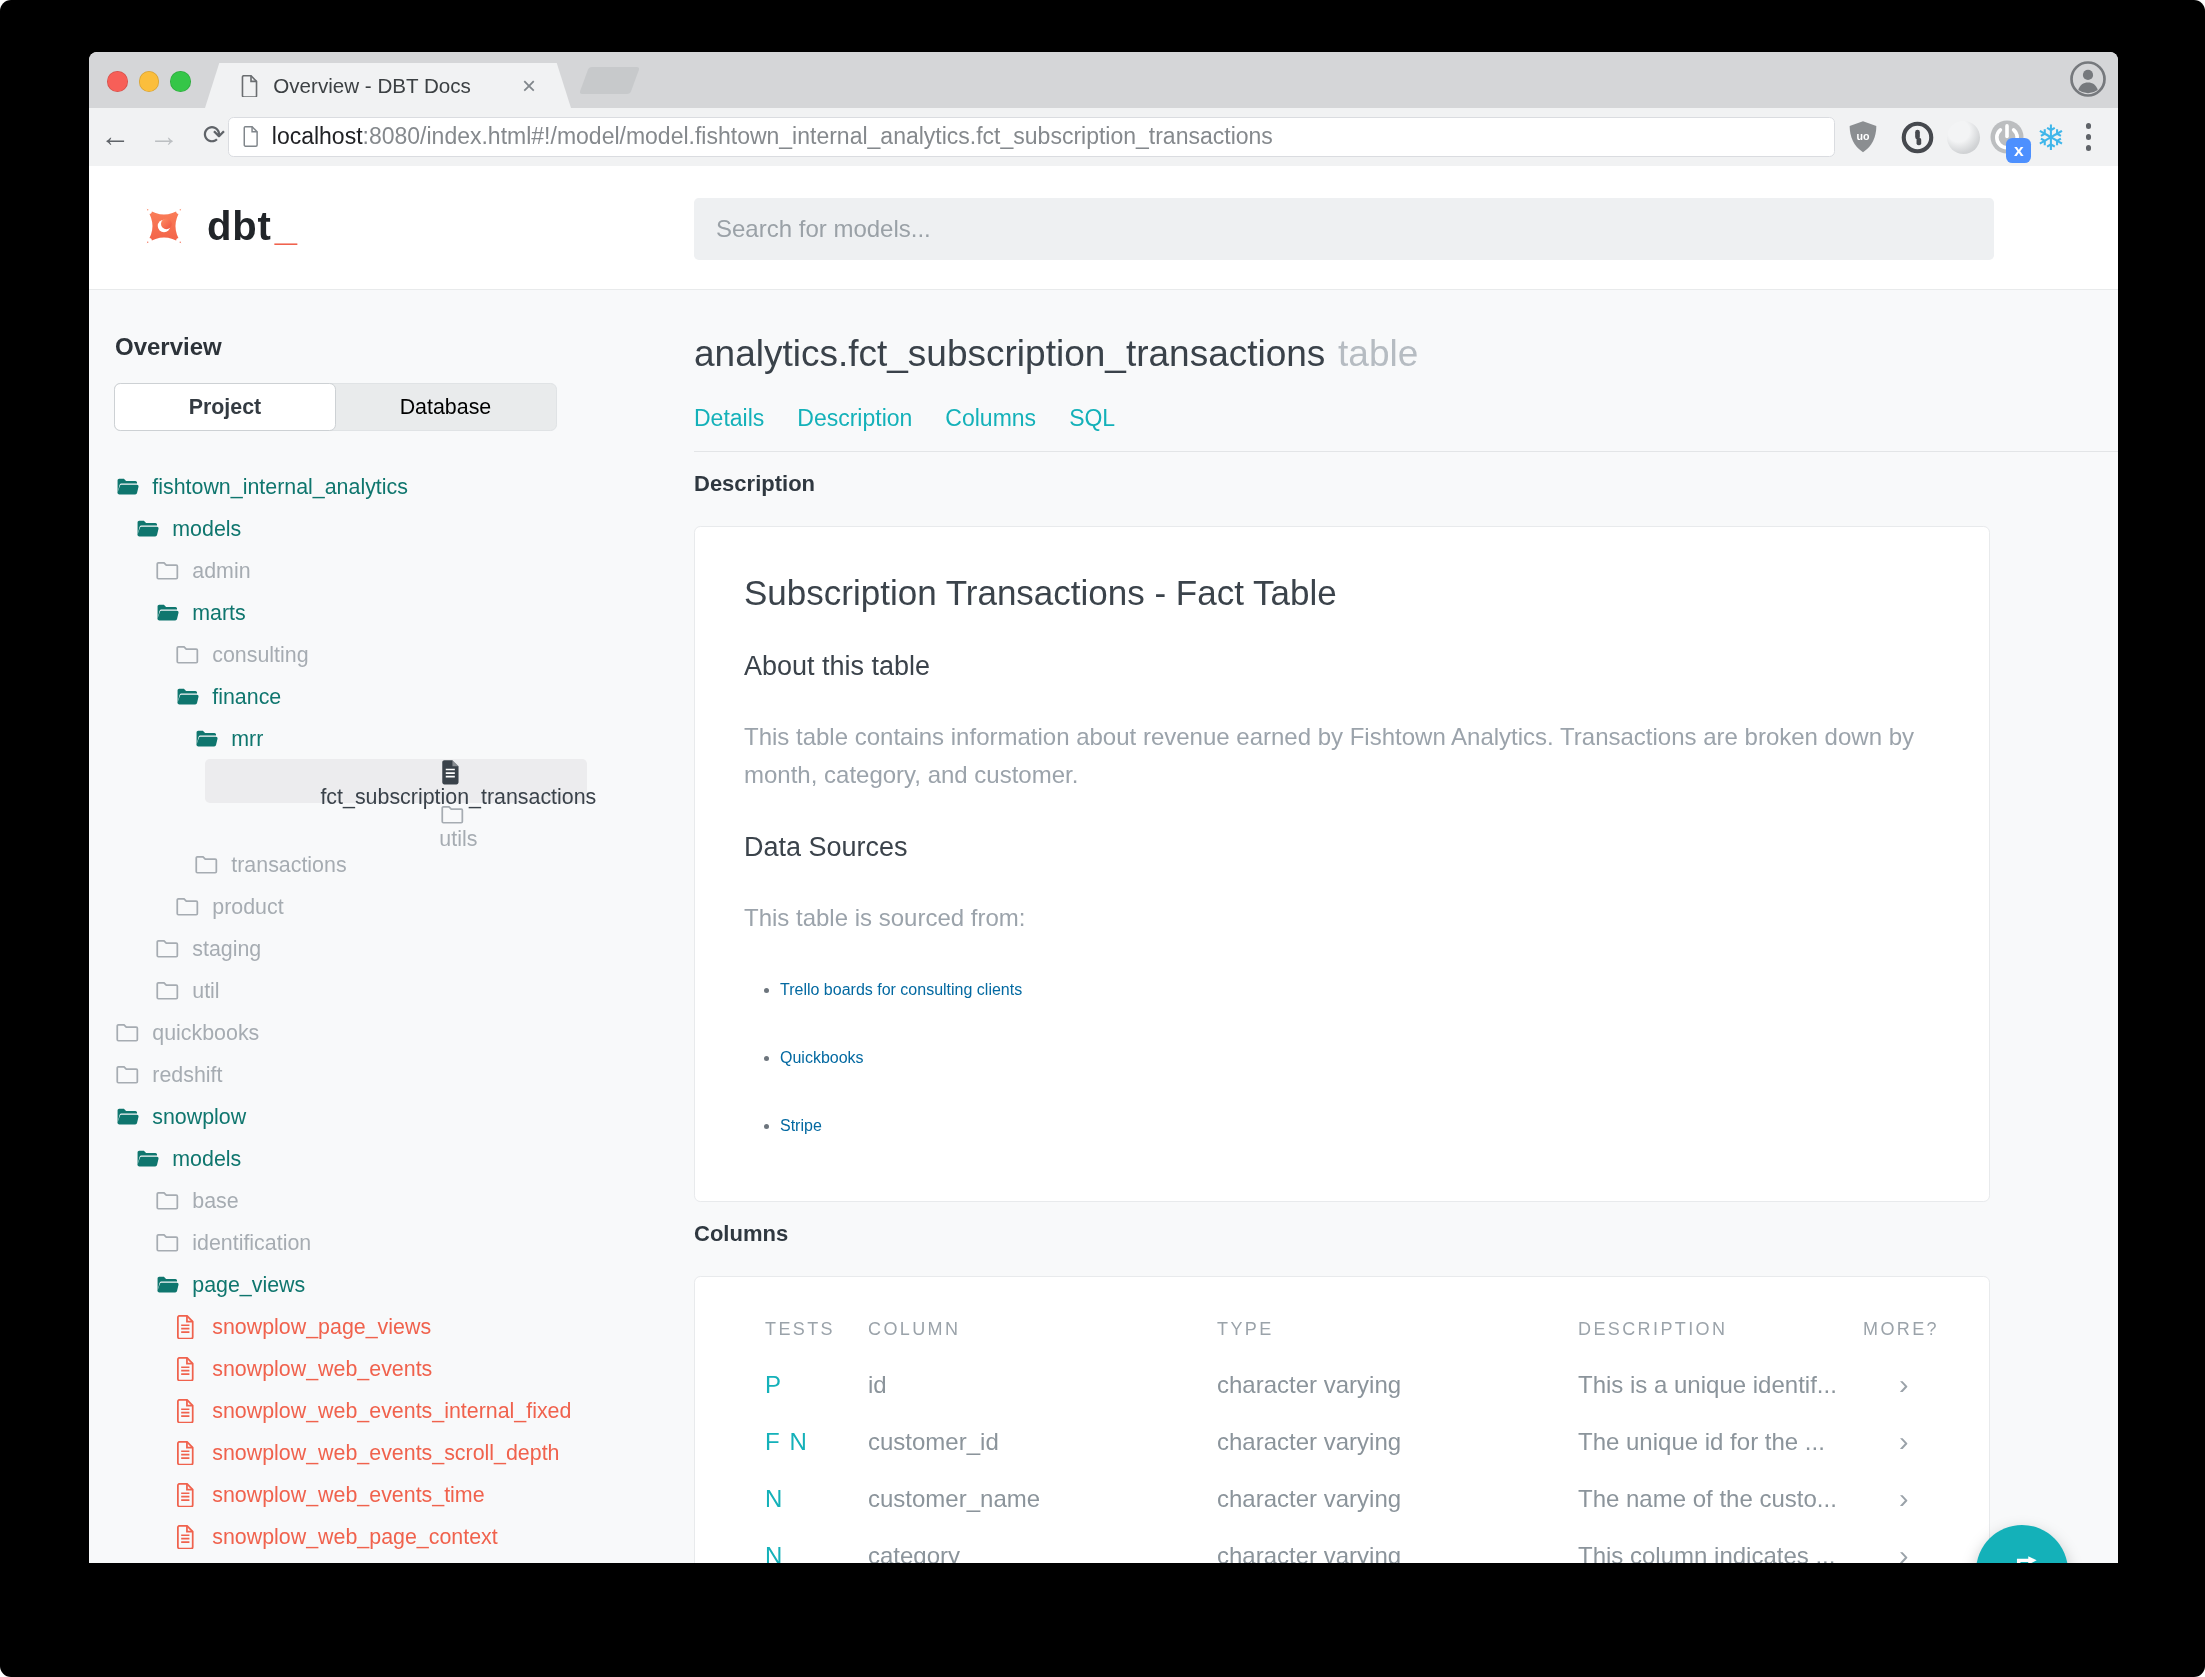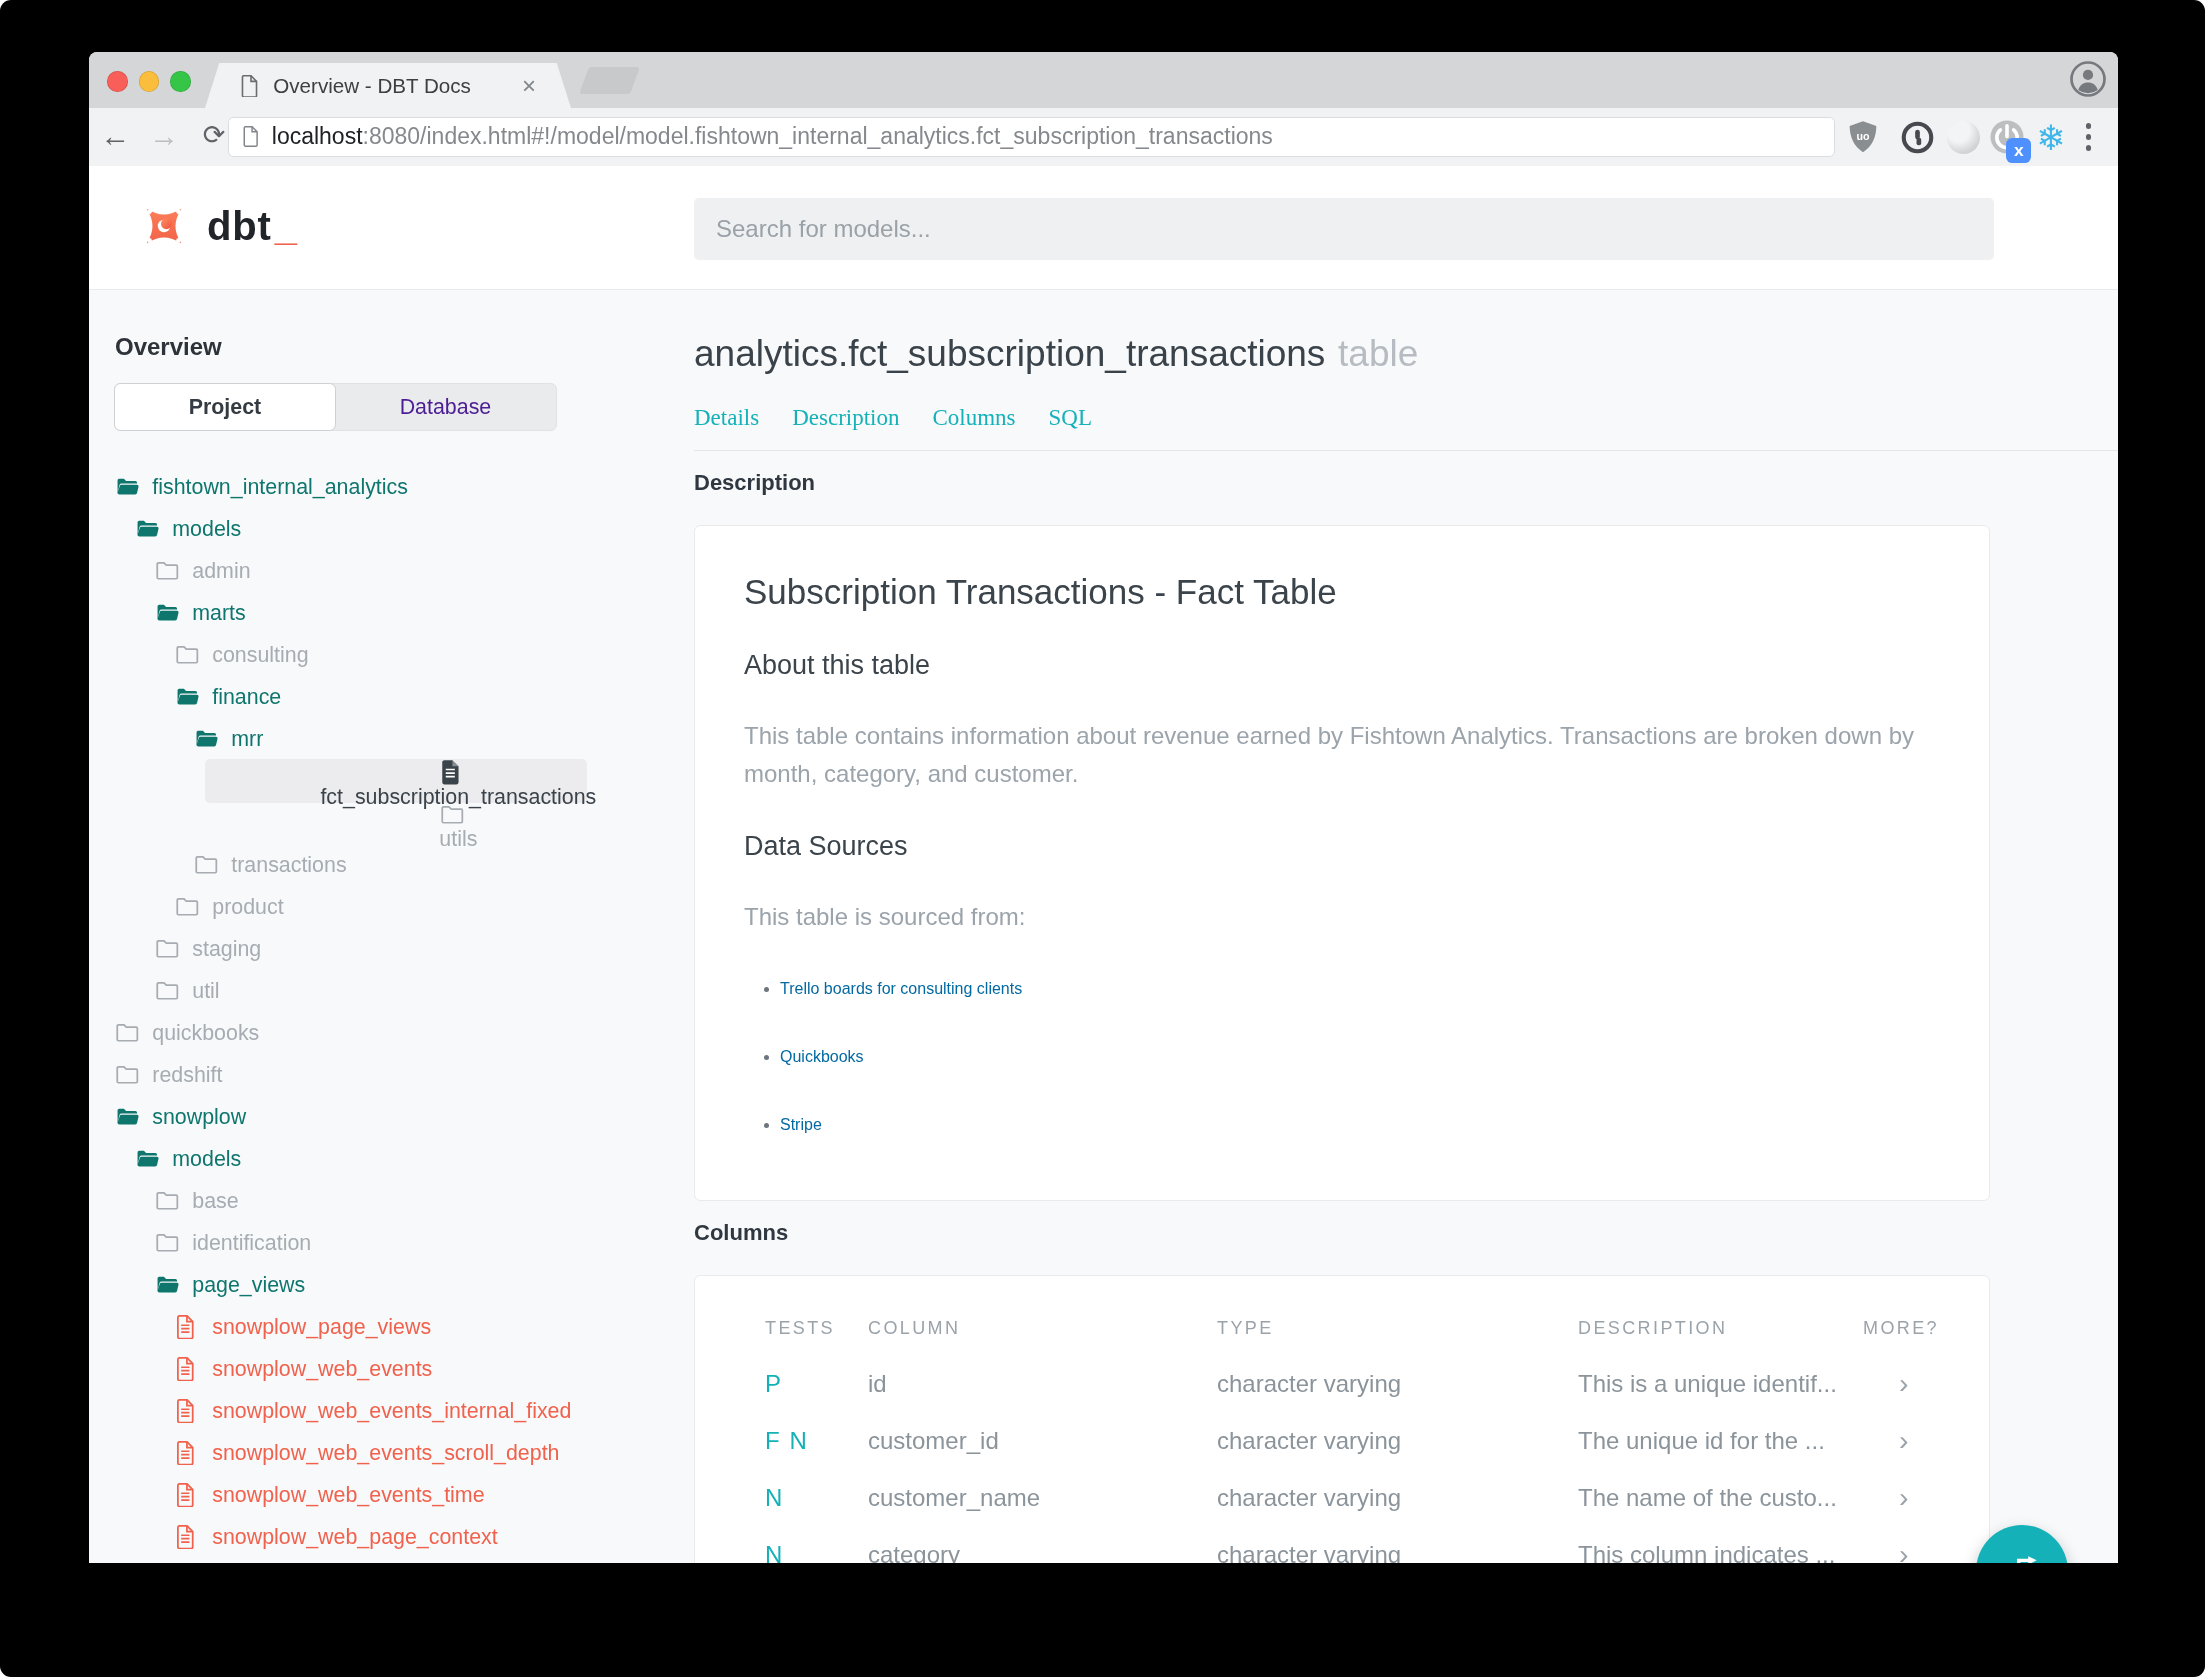--- a/index.html
+++ b/index.html
@@ -65,21 +65,21 @@
             font-family:"Liberation Sans", sans-serif; outline:none; }
   .search::placeholder { color:#9aa1a7; }
 
   .bodyrow { display:flex; height:1274px; }
 
   
   .sidebar { width:601px; flex:0 0 auto; position:relative; overflow:hidden; }
   .side-heading { margin:44px 0 0 26px; font-size:24px; font-weight:bold; color:#2d3339; }
   .segmented { display:flex; margin:22px 0 0 24.6px; width:443px; height:48px; background:#e9ebec;
                border:0.8px solid #e0e3e5; border-radius:6.3px; }
-  .seg { flex:1; display:flex; align-items:center; justify-content:center; font-size:21.4px; color:#4c1d95; }
+  .seg { flex:1; display:flex; align-items:center; justify-content:center; font-size:21.4px; color:#000000; }
   .seg.active { background:#fff; border:0.8px solid #cdd1d4; border-radius:6.3px; margin:-0.8px; color:#343b42; font-weight:bold; }
   .tree { margin-top:35px; }
   .trow { position:relative; height:42px; display:flex; align-items:center; }
   .trow > * { position:relative; z-index:1; }
   .lvl-0 { padding-left:26px; } .lvl-1 { padding-left:46px; } .lvl-2 { padding-left:66px; }
   .lvl-3 { padding-left:86px; } .lvl-4 { padding-left:105px; } .lvl-5 { padding-left:125px;flex-direction:column; }
   .ticon { width:24.6px; height:25px; display:flex; align-items:center; flex:0 0 auto; }
   .ticon svg { width:100%; }
   .tlabel { margin-left:12.7px; font-size:21.4px; white-space:nowrap; }
   .trow.open { color:#0f766e; }
@@ -87,21 +87,21 @@
   .trow.error { color:var(--orange); }
   .trow.selected { color:#3a424a; }
   .trow.selected::before { content:""; position:absolute; left:116px; right:103px; top:-0.8px; bottom:-0.8px;
                            background:#ececee; border-radius:4.8px; z-index:0; }
 
   
   .main { flex:1; padding-left:4px; overflow:hidden; }
   .page-title { margin-top:44px; font-size:37px; color:#3a424a; font-weight:normal; }
   .title-badge { font-size:37px; color:#b6bcc2; margin-left:12.7px; }
   .doc-nav { margin-top:30px; display:flex; gap:33px; }
-  .doc-nav a { font-size:23px; color:var(--teal); text-decoration:none; cursor:pointer;font-family:Liberation Serif, serif; }
+  .doc-nav a { font-size:23px; color:var(--teal); text-decoration:none; cursor:pointer; }
   .rule { margin-top:19px; width:1424px; border-top:0.8px solid #e3e5e7; }
   .sec-h { margin-top:19px; font-size:22px; font-weight:bold; color:#2f3840; }
   .card { width:1296px; background:#fff; border:0.8px solid #e8eaec; border-radius:6.3px; }
   .card-desc { margin-top:29px; padding:46px 49px 48px 49px; }
   .c-h1 { font-size:35px; font-weight:normal; color:#3b434b; }
   .c-h2 { font-size:27px; font-weight:normal; color:#3b434b; margin-top:38px; }
   .c-p  { font-size:24px; color:#9ba3ab; line-height:38px; margin-top:36px; max-width:1181px; }
   .c-ul { margin:19px 0 0 36px; }
   .c-ul li { font-size:16px; color:#0369a1; margin-bottom:12px; height:24px;margin-top:44px; }
   .c-ul li::marker { color:#6d757d; }

